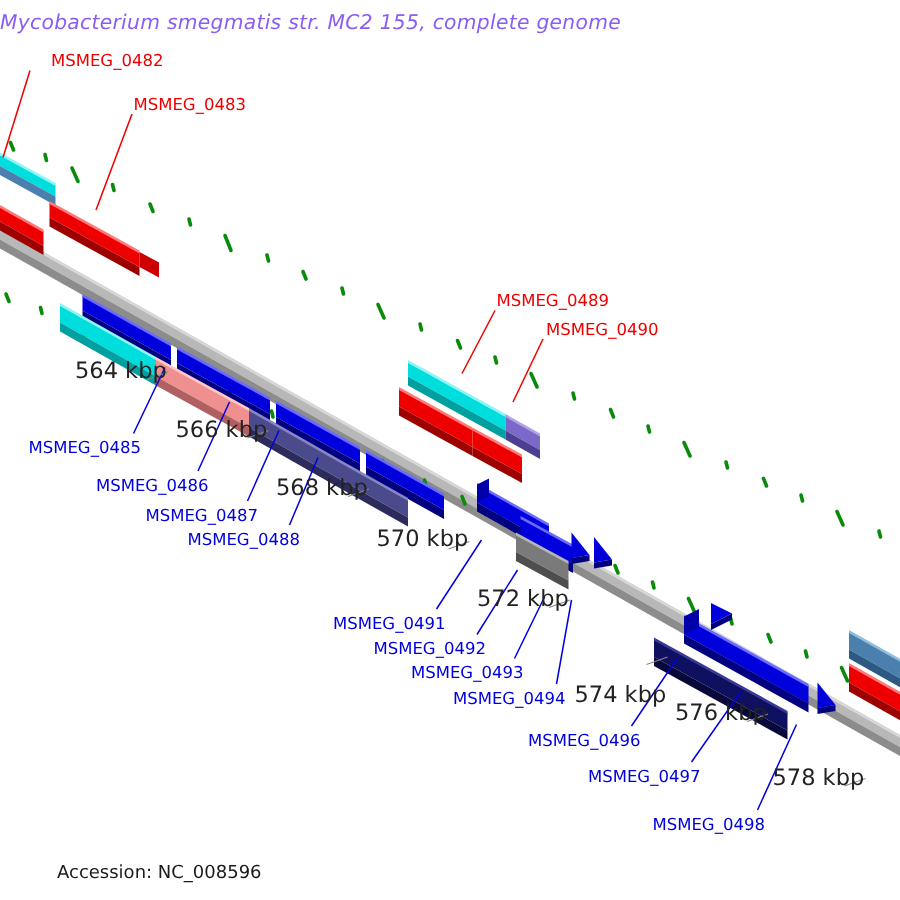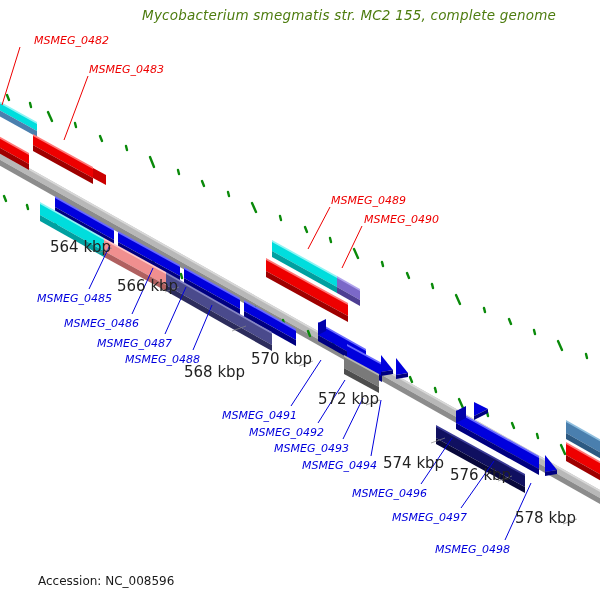--- a/index.html
+++ b/index.html
@@ -7,36 +7,35 @@
     width:600px;height:600px;
     background:#ffffff;
     font-family:"DejaVu Sans","Liberation Sans",sans-serif;
     overflow:hidden;position:relative;
   }
   #stage{position:absolute;left:0;top:0;width:600px;height:600px;}
   #svgmap{position:absolute;left:0;top:0;width:600px;height:600px;}
 
   .title{
     position:absolute;left:0;top:7px;width:556px;
-    text-align:right;
+    text-align:left;
     font-family:"DejaVu Sans","Liberation Sans",sans-serif;
-    font-style:italic;font-size:13.5px;color:#4d7c0f;
+    font-style:italic;font-size:13.5px;color:#8b5cf6;
     letter-spacing:.2px;white-space:nowrap;
   }
   .statusbar{
     position:absolute;left:16px;top:570px;width:600px;height:30px;
     font-size:12px;color:#1a1a1a;
   }
   .acc{position:absolute;left:22px;top:4px;white-space:nowrap;}
   .topo{position:absolute;left:262px;top:4px;white-space:nowrap;}
 
   .glabel{
     position:absolute;font-size:11px;white-space:nowrap;
     font-family:"DejaVu Sans","Liberation Sans",sans-serif;
-    font-style:italic;
   }
   .glabel.red{color:#ee0000;}
   .glabel.blue{color:#0000dd;}
   .ruler-label{
     position:absolute;font-size:15px;color:#222;white-space:nowrap;
     font-family:"DejaVu Sans","Liberation Sans",sans-serif;
   }
 </style>
 </head>
 <body>
@@ -274,30 +273,30 @@
       <line x1="431" y1="443" x2="445" y2="438" stroke="#888" stroke-width="0.7"></line>
       <line x1="498" y1="481" x2="512" y2="476" stroke="#888" stroke-width="0.7"></line>
       <line x1="563" y1="524" x2="577" y2="519" stroke="#888" stroke-width="0.7"></line>
     </g>
   </svg>
 
   <div class="title">Mycobacterium smegmatis str. MC2 155, complete genome</div>
 
   <div class="ruler-label" style="left:50px;top:238px;">564 kbp</div>
   <div class="ruler-label" style="left:117px;top:277px;">566 kbp</div>
-  <div class="ruler-label" style="left:184px;top:316px;margin-top:47px;">568 kbp</div>
+  <div class="ruler-label" style="left:184px;top:316px;">568 kbp</div>
   <div class="ruler-label" style="left:251px;top:350px;">570 kbp</div>
   <div class="ruler-label" style="left:318px;top:390px;">572 kbp</div>
   <div class="ruler-label" style="left:383px;top:417px;margin-top:37px;">574 kbp</div>
   <div class="ruler-label" style="left:450px;top:466px;">576 kbp</div>
   <div class="ruler-label" style="left:515px;top:509px;">578 kbp</div>
 
   <div class="glabel red" style="left:34px;top:34px;">MSMEG_0482</div>
   <div class="glabel red" style="left:89px;top:63px;">MSMEG_0483</div>
-  <div class="glabel blue" style="left:37px;top:292px;">MSMEG_0485</div>
+  <div class="glabel blue" style="left:19px;top:292px;">MSMEG_0485</div>
   <div class="glabel blue" style="left:64px;top:317px;">MSMEG_0486</div>
   <div class="glabel blue" style="left:97px;top:337px;text-align:right;">MSMEG_0487</div>
   <div class="glabel blue" style="left:125px;top:353px;">MSMEG_0488</div>
   <div class="glabel red" style="left:331px;top:194px;">MSMEG_0489</div>
   <div class="glabel red" style="left:364px;top:213px;">MSMEG_0490</div>
   <div class="glabel blue" style="left:222px;top:409px;">MSMEG_0491</div>
   <div class="glabel blue" style="left:249px;top:426px;">MSMEG_0492</div>
   <div class="glabel blue" style="left:274px;top:442px;">MSMEG_0493</div>
   <div class="glabel blue" style="left:302px;top:459px;">MSMEG_0494</div>
   <div class="glabel blue" style="left:352px;top:487px;">MSMEG_0496</div>

